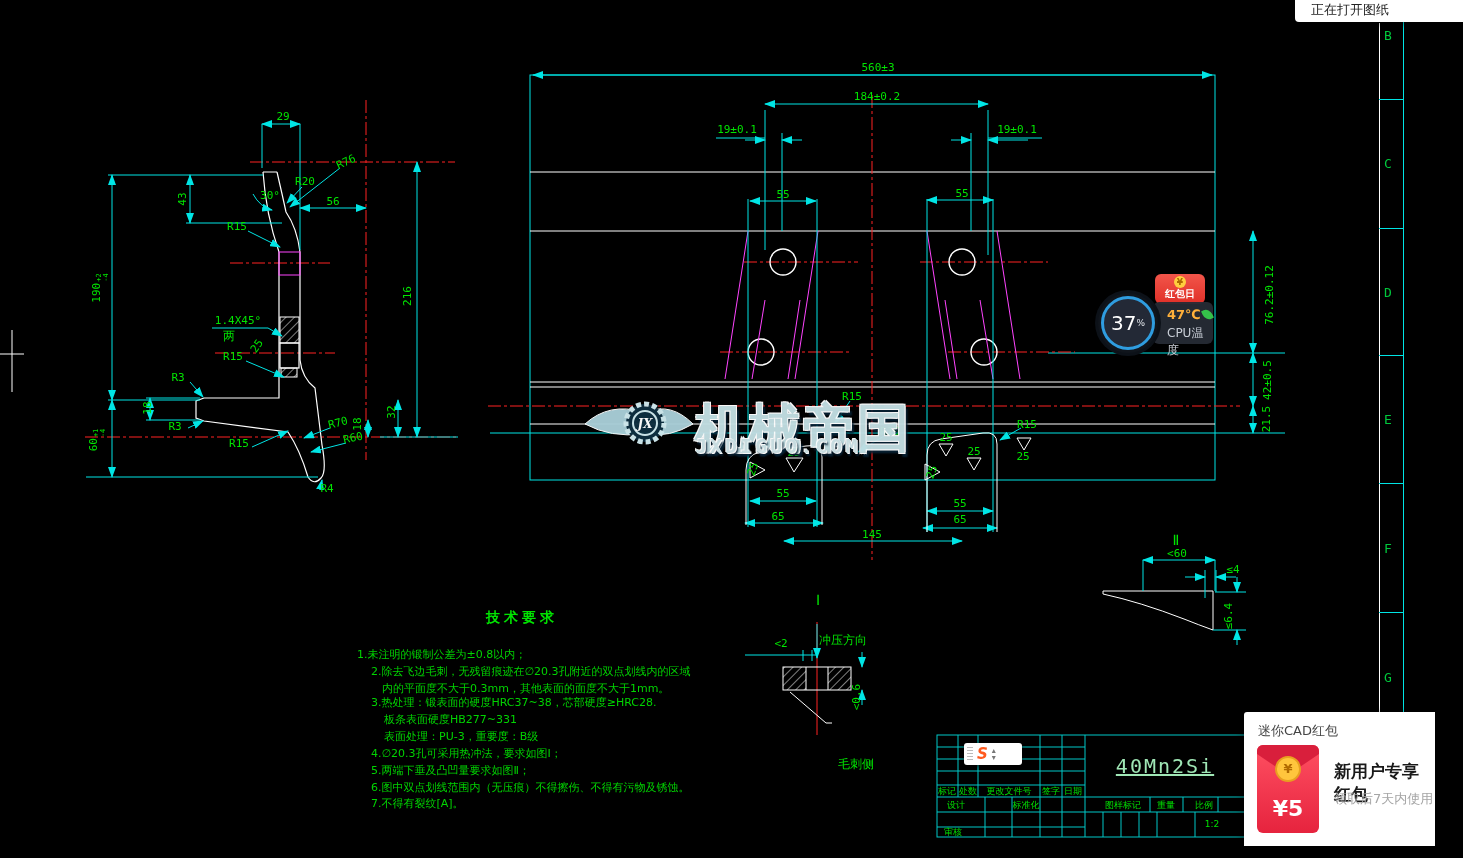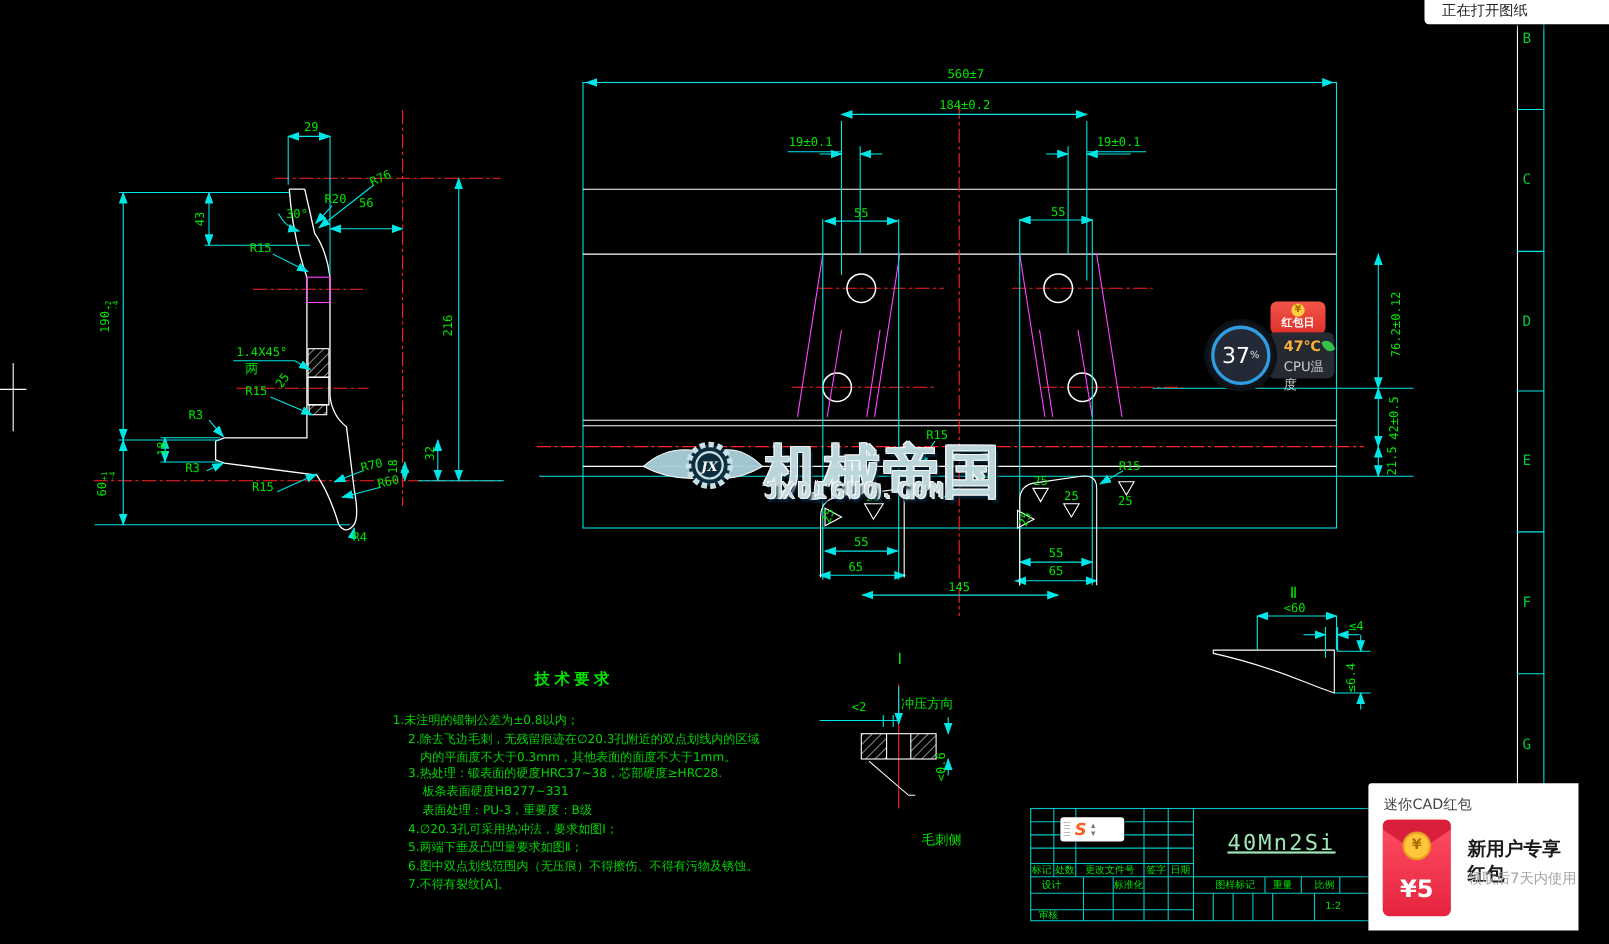--- a/index.html
+++ b/index.html
@@ -248,21 +248,21 @@
                M1150,797 V812 M1183,797 V812 M1218,797 V812
                M1103,812 V837 M1121,812 V837 M1139,812 V837 M1157,812 V837 M1195,812 V837"></path>
     </g>
   </svg>
 
   <span class="dl" style="left:283px;top:116px">29</span>
   <span class="dl" style="left:346px;top:162px;transform:translate(-50%,-50%) rotate(-25deg)">R76</span>
   <span class="dl" style="left:305px;top:181px">R20</span>
   <span class="dl" style="left:182px;top:199px;transform:translate(-50%,-50%) rotate(-90deg)">43</span>
   <span class="dl" style="left:270px;top:195px">30°</span>
-  <span class="dl" style="left:333px;top:185px">56</span>
+  <span class="dl" style="left:333px;top:201px">56</span>
   <span class="dl" style="left:237px;top:226px">R15</span>
   <span class="dl" style="left:100px;top:288px;transform:translate(-50%,-50%) rotate(-90deg)"><span>190</span><span class="tolstack">
         <i>+2</i>
         <i>-4</i>
       </span></span>
   <span class="dl" style="left:407px;top:296px;transform:translate(-50%,-50%) rotate(-90deg)">216</span>
   <span class="dl" style="left:238px;top:320px">1.4X45°</span>
   <span class="dl cjk" style="left:229px;top:336px">两</span>
   <span class="dl" style="left:257px;top:346px;transform:translate(-50%,-50%) rotate(-55deg)">25</span>
   <span class="dl" style="left:233px;top:356px">R15</span>
@@ -273,21 +273,21 @@
         <i>+1</i>
         <i>-4</i>
       </span></span>
   <span class="dl" style="left:239px;top:443px">R15</span>
   <span class="dl" style="left:338px;top:423px;transform:translate(-50%,-50%) rotate(-14deg)">R70</span>
   <span class="dl" style="left:353px;top:438px;transform:translate(-50%,-50%) rotate(-12deg)">R60</span>
   <span class="dl" style="left:357px;top:424px;transform:translate(-50%,-50%) rotate(-90deg)">18</span>
   <span class="dl" style="left:391px;top:412px;transform:translate(-50%,-50%) rotate(-90deg)">32</span>
   <span class="dl" style="left:327px;top:488px">R4</span>
 
-  <span class="dl" style="left:878px;top:67px">560±7</span>
+  <span class="dl" style="left:878px;top:67px">560±3</span>
   <span class="dl" style="left:877px;top:96px">184±0.2</span>
   <span class="dl" style="left:737px;top:129px">19±0.1</span>
   <span class="dl" style="left:1017px;top:129px">19±0.1</span>
   <span class="dl" style="left:783px;top:194px">55</span>
   <span class="dl" style="left:962px;top:193px">55</span>
   <span class="dl" style="left:1269px;top:295px;transform:translate(-50%,-50%) rotate(-90deg)">76.2±0.12</span>
   <span class="dl" style="left:1267px;top:380px;transform:translate(-50%,-50%) rotate(-90deg)">42±0.5</span>
   <span class="dl" style="left:1266px;top:419px;transform:translate(-50%,-50%) rotate(-90deg)">21.5</span>
   <span class="dl" style="left:852px;top:396px">R15</span>
   <span class="dl" style="left:890px;top:431px">R15</span>

